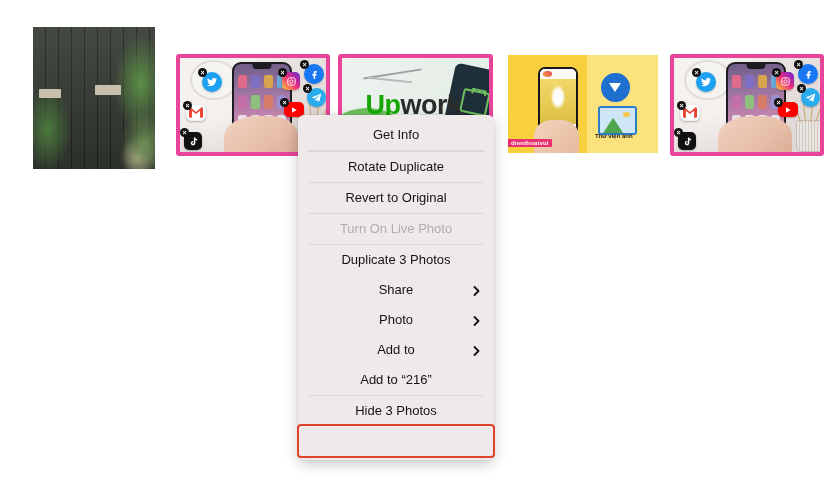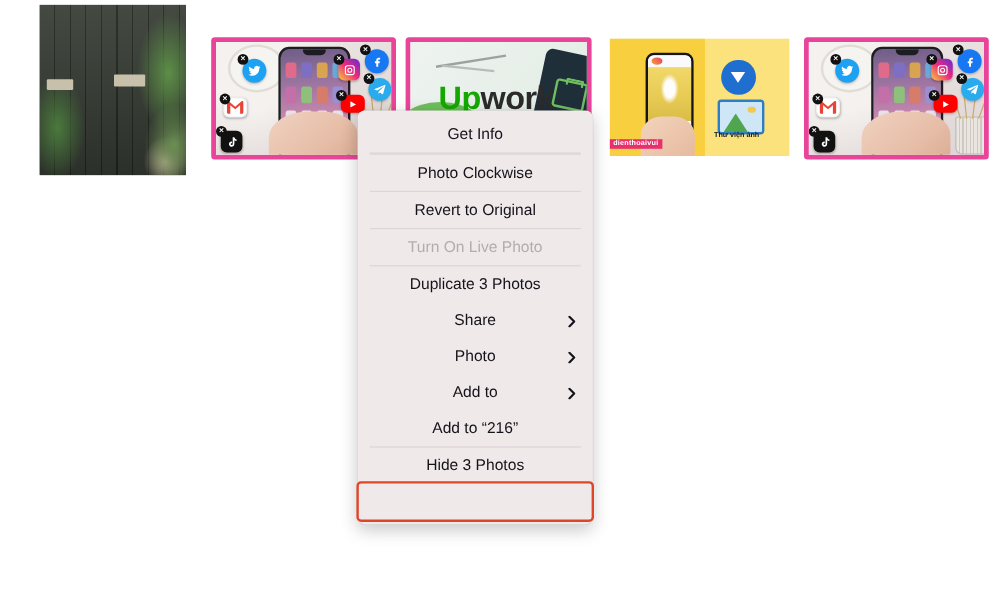--- a/index.html
+++ b/index.html
@@ -11,20 +11,21 @@
     height: 500px;
     background: #ffffff;
     font-family: "Liberation Sans", sans-serif;
     position: relative;
     overflow: hidden;
   }
   .stage {
     position: absolute;
     inset: 0;
     background: #ffffff;
+    margin-top: 23px;
   }
 
   
   .thumb {
     position: absolute;
     box-sizing: border-box;
     overflow: hidden;
   }
   .thumb.selected {
     border: 4px solid #e8459a;
@@ -605,21 +606,21 @@
   </div>
 
   <div class="context-menu">
 
     <div class="menu-item">
       <span>Get Info</span>
     </div>
     <div class="menu-sep"></div>
     <div class="menu-sep"></div>
     <div class="menu-item">
-      <span>Photo Clockwise</span>
+      <span>Rotate Duplicate</span>
     </div>
     <div class="menu-sep"></div>
     <div class="menu-item">
       <span>Revert to Original</span>
     </div>
     <div class="menu-sep"></div>
     <div class="menu-item disabled">
       <span>Turn On Live Photo</span>
     </div>
     <div class="menu-sep"></div>

